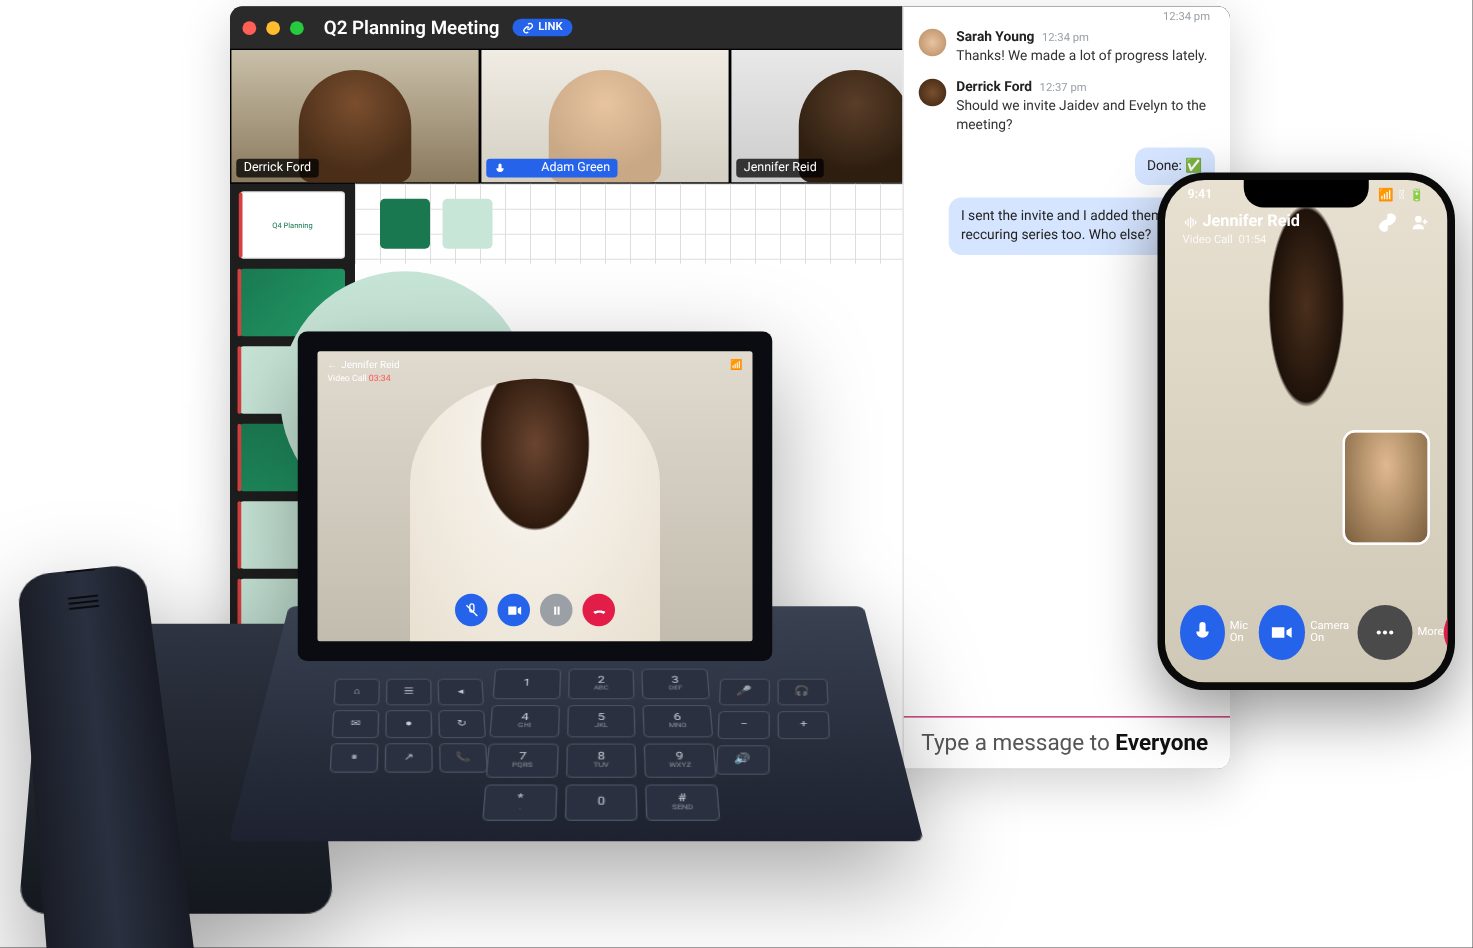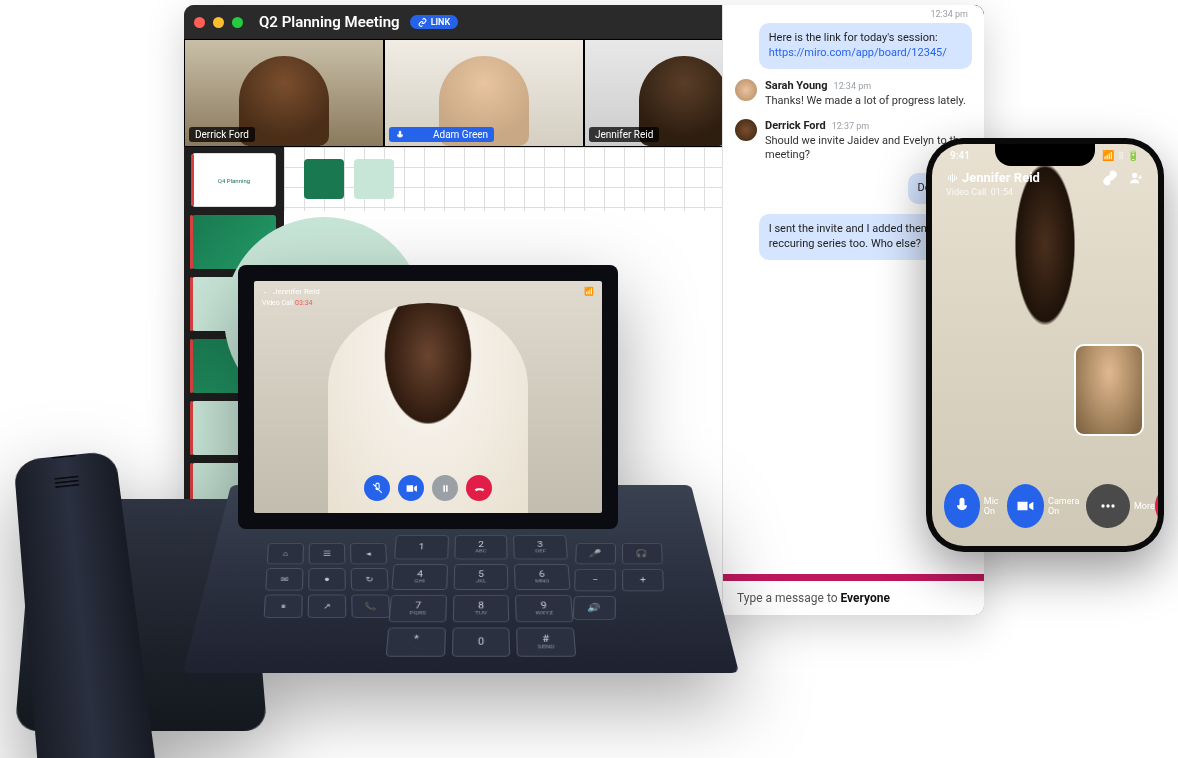--- a/index.html
+++ b/index.html
@@ -66,21 +66,21 @@
 .bubble-out a { color:#2563eb; }
 .chat-msg { display: flex; gap: 8px; }
 .chat-avatar { width: 22px; height: 22px; border-radius: 50%; flex-shrink: 0; }
 .ca1 { background: radial-gradient(circle,#e8c4a0,#b58860); }
 .ca2 { background: radial-gradient(circle,#7a4e2e,#3a2410); }
 .chat-content { flex: 1; }
 .chat-meta { display: flex; gap: 6px; align-items: baseline; margin-bottom: 2px; }
 .chat-name { font-size: 11px; font-weight: 700; color: #222; }
 .chat-time { font-size: 9px; color: #9aa0a6; }
 .chat-text { font-size: 11px; color: #333; line-height: 1.35; }
-.chat-input { border-top: 7px solid #be185d; padding: 10px 14px; font-size: 12px; color: #555; }
+.chat-input { border-top: 1px solid #be185d; padding: 10px 14px; font-size: 18px; color: #555; }
 .chat-input .bold { font-weight: 700; color: #111; }
 
 
 .deskphone { position: absolute; left: 16px; top: 245px; width: 680px; height: 480px; filter: drop-shadow(0 30px 40px rgba(0,0,0,0.35)); }
 .phone-base { position: absolute; left: 215px; top: 240px; width: 460px; height: 220px; background: linear-gradient(180deg,#3a4252 0%,#1e2230 100%); border-radius: 6px; transform: perspective(900px) rotateX(45deg); transform-origin: top; }
 .keypad { position: absolute; left: 380px; top: 290px; width: 170px; display: grid; grid-template-columns: repeat(3, 1fr); gap: 6px; transform: perspective(900px) rotateX(42deg); transform-origin: top; }
 .key { height: 32px; background: #2a3040; border: 1px solid #4a5262; border-radius: 4px; color: #c8ccd4; font-size: 10px; display: flex; flex-direction:column; align-items: center; justify-content: center; line-height:1; }
 .key .sub { font-size:6px; opacity:.6; }
 .fn-keys-left { position:absolute; left:252px; top:298px; display:grid; grid-template-columns:repeat(3,1fr); gap:5px; transform: perspective(900px) rotateX(42deg); transform-origin: top; }
 .fn-keys-left .key { width:36px; height:28px; font-size:9px; }
@@ -244,23 +244,20 @@
         <div class="talking-pill">
           <span class="speaker">Barry E. Lawson</span> <span class="verb">is talking</span>
         </div>
       </div>
     </div>
   </div>
 
   <div class="chat-panel">
     <div class="chat-body">
       <div class="chat-time-right">12:34 pm</div>
-      <div class="bubble-out">
-        <span>Here is the link for today's session: </span><a>https://miro.com/app/board/12345/</a>
-      </div>
       <div class="chat-msg">
         <div class="chat-avatar ca1"></div>
         <div class="chat-content">
           <div class="chat-meta">
               <span class="chat-name">Sarah Young</span>
               <span class="chat-time">12:34 pm</span>
             </div>
           <div class="chat-text">Thanks! We made a lot of progress lately.</div>
         </div>
       </div>

